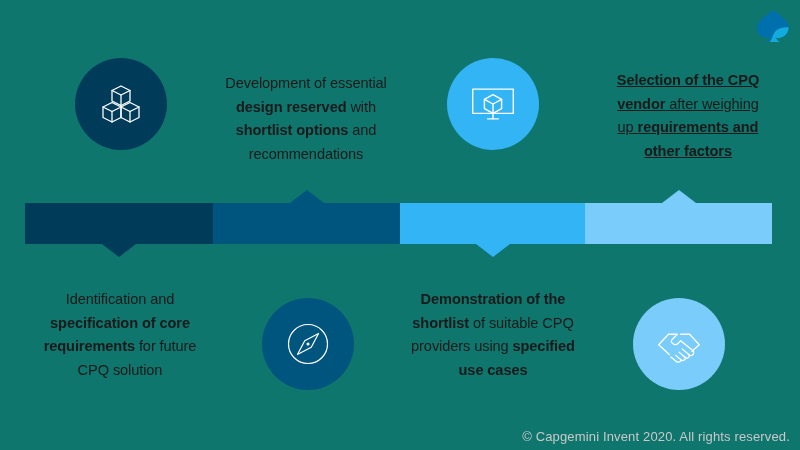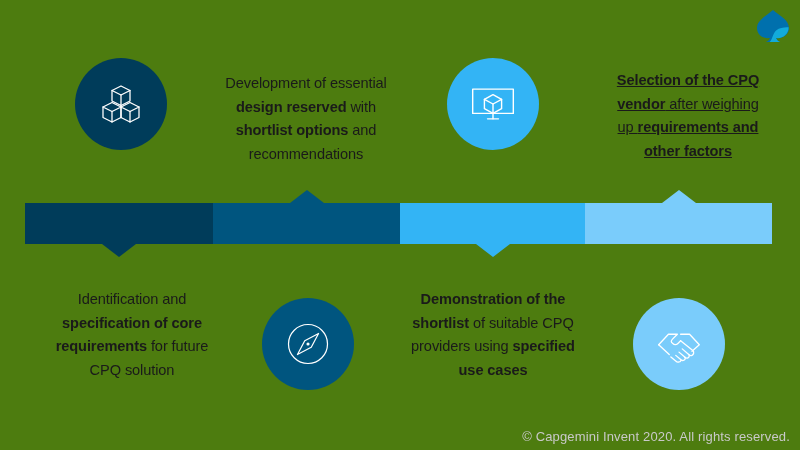--- a/index.html
+++ b/index.html
@@ -11,21 +11,21 @@
     height: 450px;
     background: #f1f1f1;
     font-family: "Liberation Sans", sans-serif;
     overflow: hidden;
     position: relative;
   }
   #stage {
     position: relative;
     width: 800px;
     height: 450px;
-    background: #4d7c0f;
+    background: #0f766e;
   }
 
   
   .logo {
     position: absolute;
     top: 8px;
     left: 755px;
     width: 36px;
     height: 36px;
   }
@@ -142,21 +142,21 @@
         <path d="M32 44 L32 51"></path>
         <path d="M25 51 L39 51"></path>
       </svg>
     </span>
   </div>
 
   <div class="txt" style="left:588px; top:69px; width:200px;text-decoration:underline;">
     <span><b>Selection of the CPQ<br>vendor</b> after weighing<br>up <b>requirements and<br>other factors</b></span>
   </div>
 
-  <div class="txt" style="left:18px; top:288px; width:228px;">
+  <div class="txt" style="left:6px; top:288px; width:228px;">
     <span>Identification and<br><b>specification of core<br>requirements</b> for future<br>CPQ solution</span>
   </div>
 
   <div class="circle" style="left:262px; top:298px; background:#00557f;">
     <span>
       <svg viewBox="0 0 64 64" width="52" height="52" fill="none" stroke="#ffffff" stroke-width="1.5" stroke-linejoin="round" stroke-linecap="round">
         <circle cx="32" cy="32" r="24"></circle>
         <path d="M45 19 L36 36 L19 45 L28 28 Z"></path>
         <circle cx="32" cy="32" r="1.9" fill="#ffffff" stroke="none"></circle>
       </svg>

